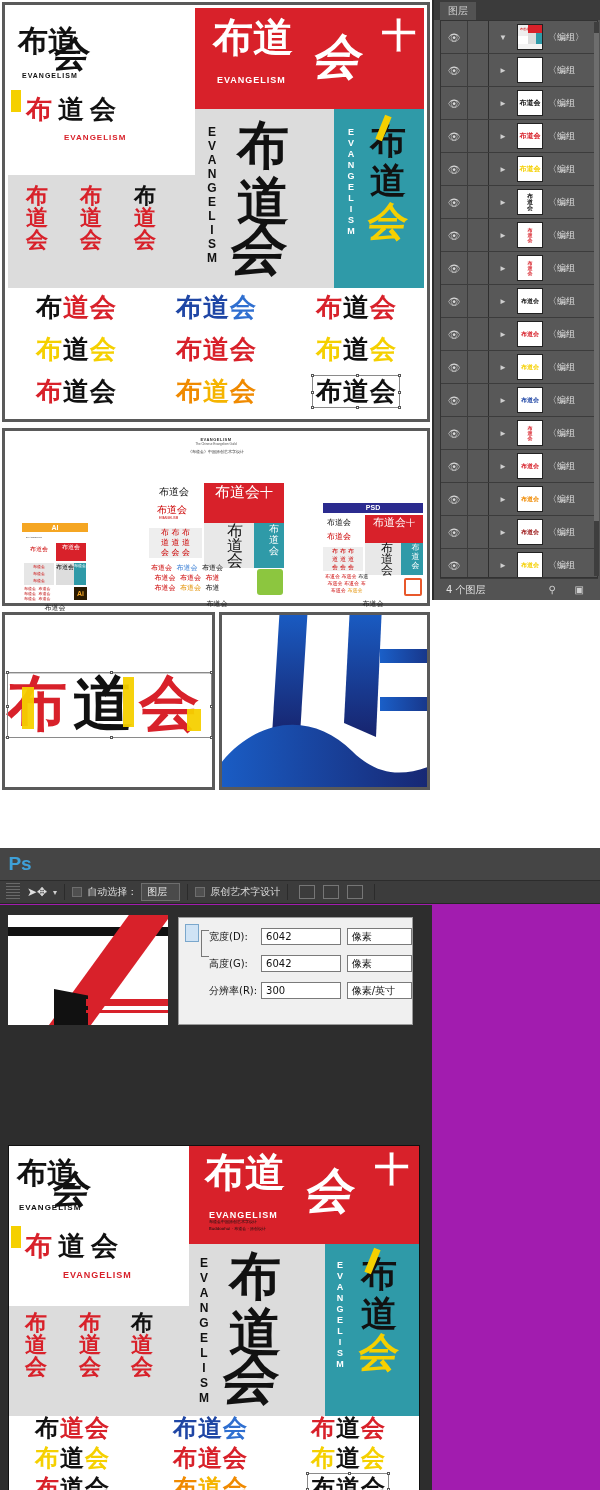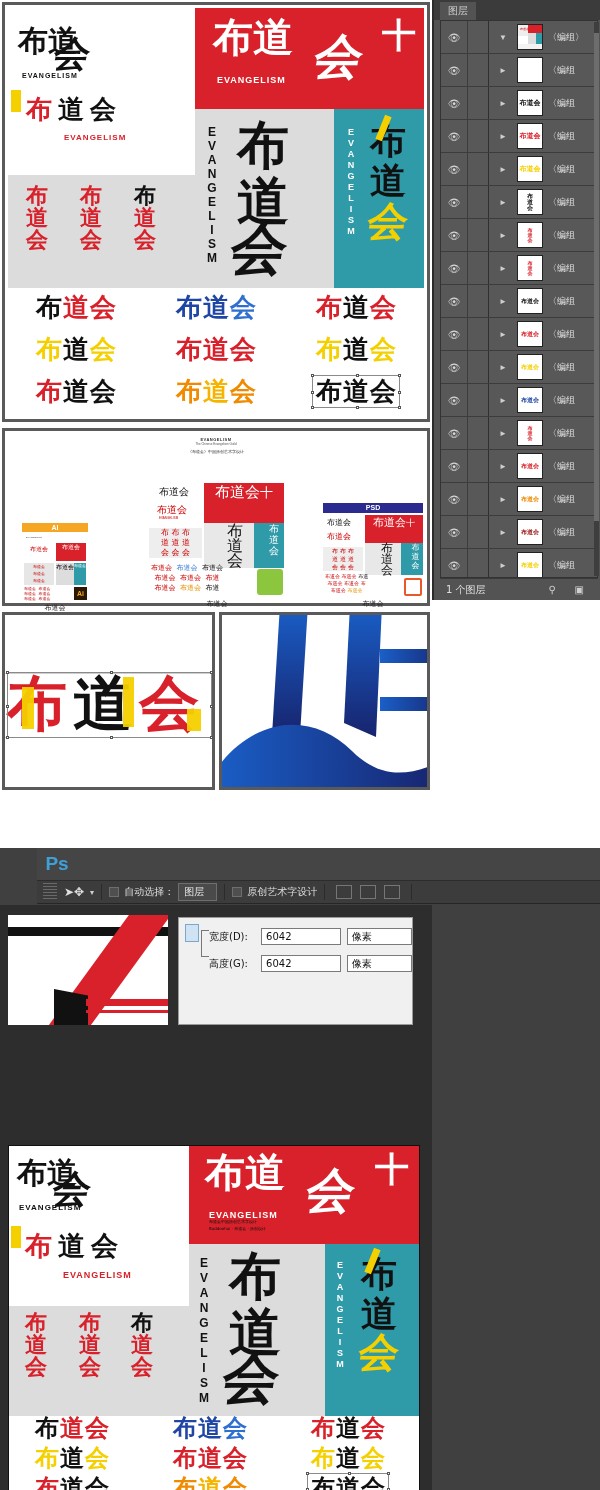--- a/index.html
+++ b/index.html
@@ -76,21 +76,21 @@
   .pt-foot .ftxt { font-size:10px; color:#e0e0e0; margin-left:6px; font-family:"DejaVu Sans",sans-serif; }
   .pt-foot .ficons { margin-left:auto; margin-right:6px; color:#cfcfcf; font-size:10px; letter-spacing:8px;}
   .scrollbar-v { position:absolute; right:1px; top:22px; bottom:24px; width:5px; background:#3e3e3e; }
   .scrollbar-v i { position:absolute; left:0; top:2%; width:5px; height:88%; background:#6d6d6d; display:block;}
 
   
   .tmini { position:absolute; inset:0; display:flex; align-items:center; justify-content:center;
            font-family:"DejaVu Sans",sans-serif; font-weight:bold; }
 
   
-  .ps-win { position:absolute; left:0; top:848px; width:600px; height:642px; background:#404040;padding-left:37px; }
+  .ps-win { position:absolute; left:0; top:848px; width:600px; height:642px; background:#a21caf; }
   .ps-menubar { position:relative; height:32px; background:#454545; display:flex; align-items:center; }
   .ps-logo { width:40px; text-align:center; color:#3ea0d8; font-size:19px; font-weight:bold;
              font-family:"Liberation Sans",sans-serif; }
   .ps-menu-item { font-size:11px; color:#e3e3e3; padding:0 7px; font-family:"DejaVu Sans",sans-serif; }
   .ps-optbar { position:relative; height:24px; background:#3c3c3c; display:flex; align-items:center;
                border-top:1px solid #2c2c2c; border-bottom:1px solid #262626; }
   .opt-txt { font-size:10px; color:#dedede; font-family:"DejaVu Sans",sans-serif; }
   .opt-chk { width:10px; height:10px; background:#4f4f4f; border:1px solid #6e6e6e; display:inline-block; }
   .opt-sel { background:#4a4a4a; border:1px solid #6e6e6e; color:#e8e8e8; font-size:10px;
              padding:1px 12px 1px 5px; position:relative; font-family:"DejaVu Sans",sans-serif;}
@@ -488,21 +488,21 @@
             <div class="lyr-thumb">
               <div class="tmini" style="font-size:6px;color:#f5d000;">布道会</div>
             </div>
             <div class="lyr-name">〈编组</div>
           </div>
         </div>
       <div class="scrollbar-v">
           <i></i>
         </div>
       <div class="pt-foot">
-        <span class="ftxt">1 个图层</span>
+        <span class="ftxt">4 个图层</span>
         <span class="ficons">⚲ ▣</span>
       </div>
     </div>
   </div>
 
   <div class="ps-win">
 
     <div class="ps-menubar">
       <div class="ps-logo">Ps</div>
     </div>
@@ -543,20 +543,25 @@
         <div class="dlg-row" style="margin-top:5px;">
           <span class="dlg-lbl">宽度(D):</span>
           <span class="dlg-in">6042</span>
           <span class="dlg-unit">像素</span>
         </div>
         <div class="dlg-row">
           <span class="dlg-lbl">高度(G):</span>
           <span class="dlg-in">6042</span>
           <span class="dlg-unit">像素</span>
         </div>
+        <div class="dlg-row">
+          <span class="dlg-lbl">分辨率(R):</span>
+          <span class="dlg-in">300</span>
+          <span class="dlg-unit">像素/英寸</span>
+        </div>
       </div>
 
       <div class="ps-art-main">
 
         <div class="cell c-white" style="left:0;top:0;width:180px;height:160px;">
           <div style="position:absolute;left:8px;top:12px;">
             <span class="cjk" style="font-size:30px;color:#111;">布</span><span class="cjk" style="font-size:30px;color:#111;">道</span>
           </div>
           <div style="position:absolute;left:44px;top:24px;transform:skewX(-12deg);">
             <span class="cjk" style="font-size:38px;color:#111;">会</span>

